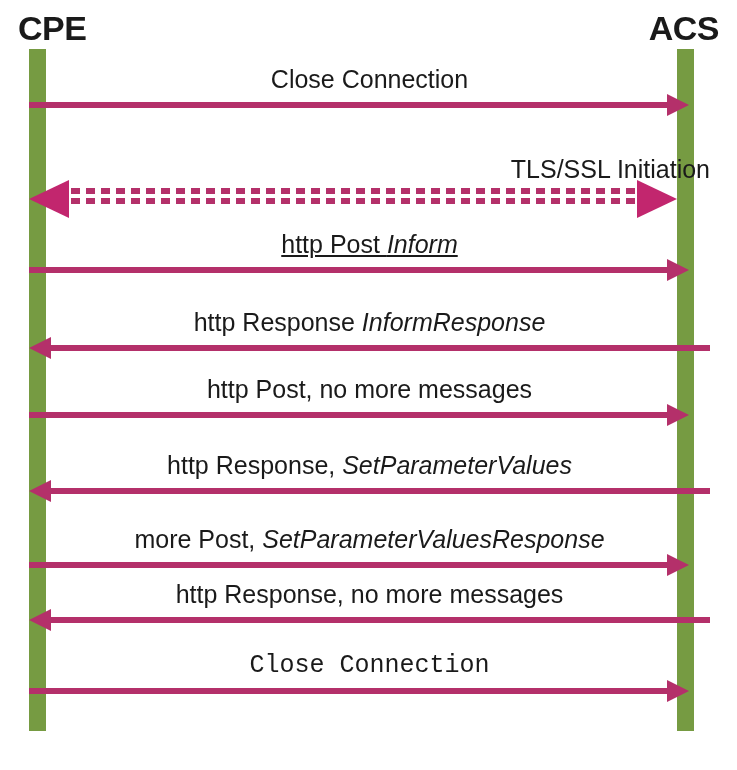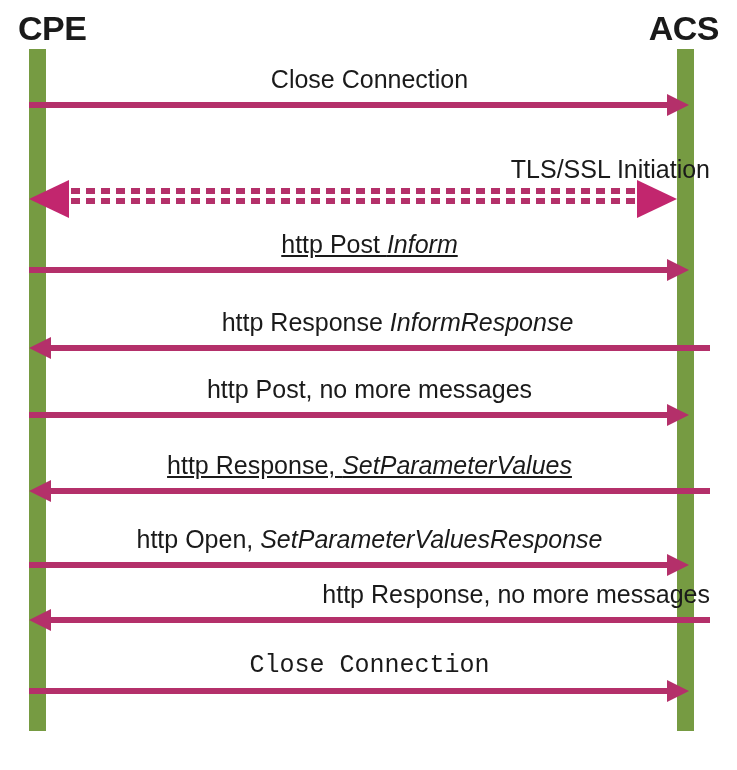--- a/index.html
+++ b/index.html
@@ -133,53 +133,53 @@
 
   <div class="msg" style="top:267px;">
     <div class="msg-label" style="top:-37px;text-decoration:underline;">
       <span>http Post </span><span class="em">Inform</span>
     </div>
     <div class="shaft" style="left:0px; width:638px; top:0px;"></div>
     <div class="head right" style="left:638px; top:-8px;"></div>
   </div>
 
   <div class="msg" style="top:345px;">
-    <div class="msg-label" style="top:-37px;margin-left:28px;">
+    <div class="msg-label" style="top:-37px;">
       <span>http Response </span><span class="em">InformResponse</span>
     </div>
     <div class="head left" style="left:0px; top:-8px;"></div>
     <div class="shaft" style="left:22px; width:659px; top:0px;"></div>
   </div>
 
   <div class="msg" style="top:412px;">
     <div class="msg-label" style="top:-37px;">
       <span>http Post, no more messages</span><span class="em"></span>
     </div>
     <div class="shaft" style="left:0px; width:638px; top:0px;"></div>
     <div class="head right" style="left:638px; top:-8px;"></div>
   </div>
 
   <div class="msg" style="top:488px;">
-    <div class="msg-label" style="top:-37px;text-decoration:underline;">
+    <div class="msg-label" style="top:-37px;">
       <span>http Response, </span><span class="em">SetParameterValues</span>
     </div>
     <div class="head left" style="left:0px; top:-8px;"></div>
     <div class="shaft" style="left:22px; width:659px; top:0px;"></div>
   </div>
 
   <div class="msg" style="top:562px;">
     <div class="msg-label" style="top:-37px;">
-      <span>http Open, </span><span class="em">SetParameterValuesResponse</span>
+      <span>more Post, </span><span class="em">SetParameterValuesResponse</span>
     </div>
     <div class="shaft" style="left:0px; width:638px; top:0px;"></div>
     <div class="head right" style="left:638px; top:-8px;"></div>
   </div>
 
   <div class="msg" style="top:617px;">
-    <div class="msg-label" style="top:-37px;text-align:right;">
+    <div class="msg-label" style="top:-37px;">
       <span>http Response, no more messages</span><span class="em"></span>
     </div>
     <div class="head left" style="left:0px; top:-8px;"></div>
     <div class="shaft" style="left:22px; width:659px; top:0px;"></div>
   </div>
 
   <div class="msg" style="top:688px;">
     <div class="msg-label" style="top:-37px;font-family:Liberation Mono, monospace;">
       <span>Close Connection</span><span class="em"></span>
     </div>

